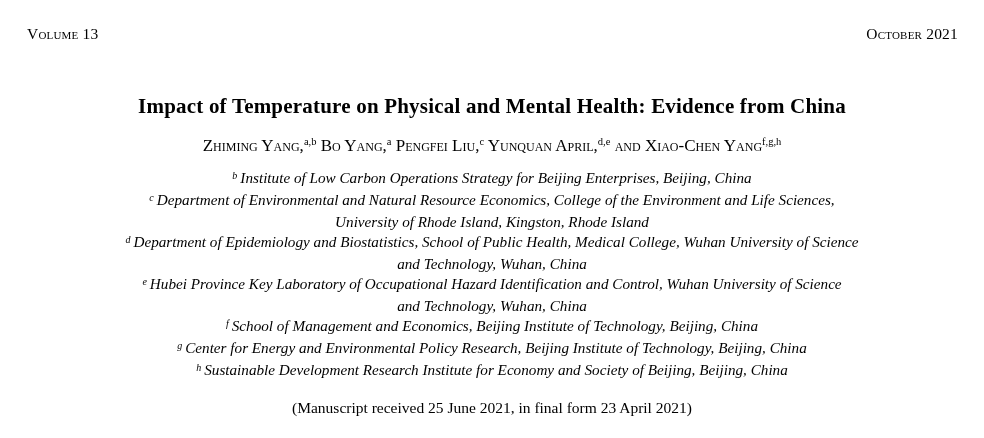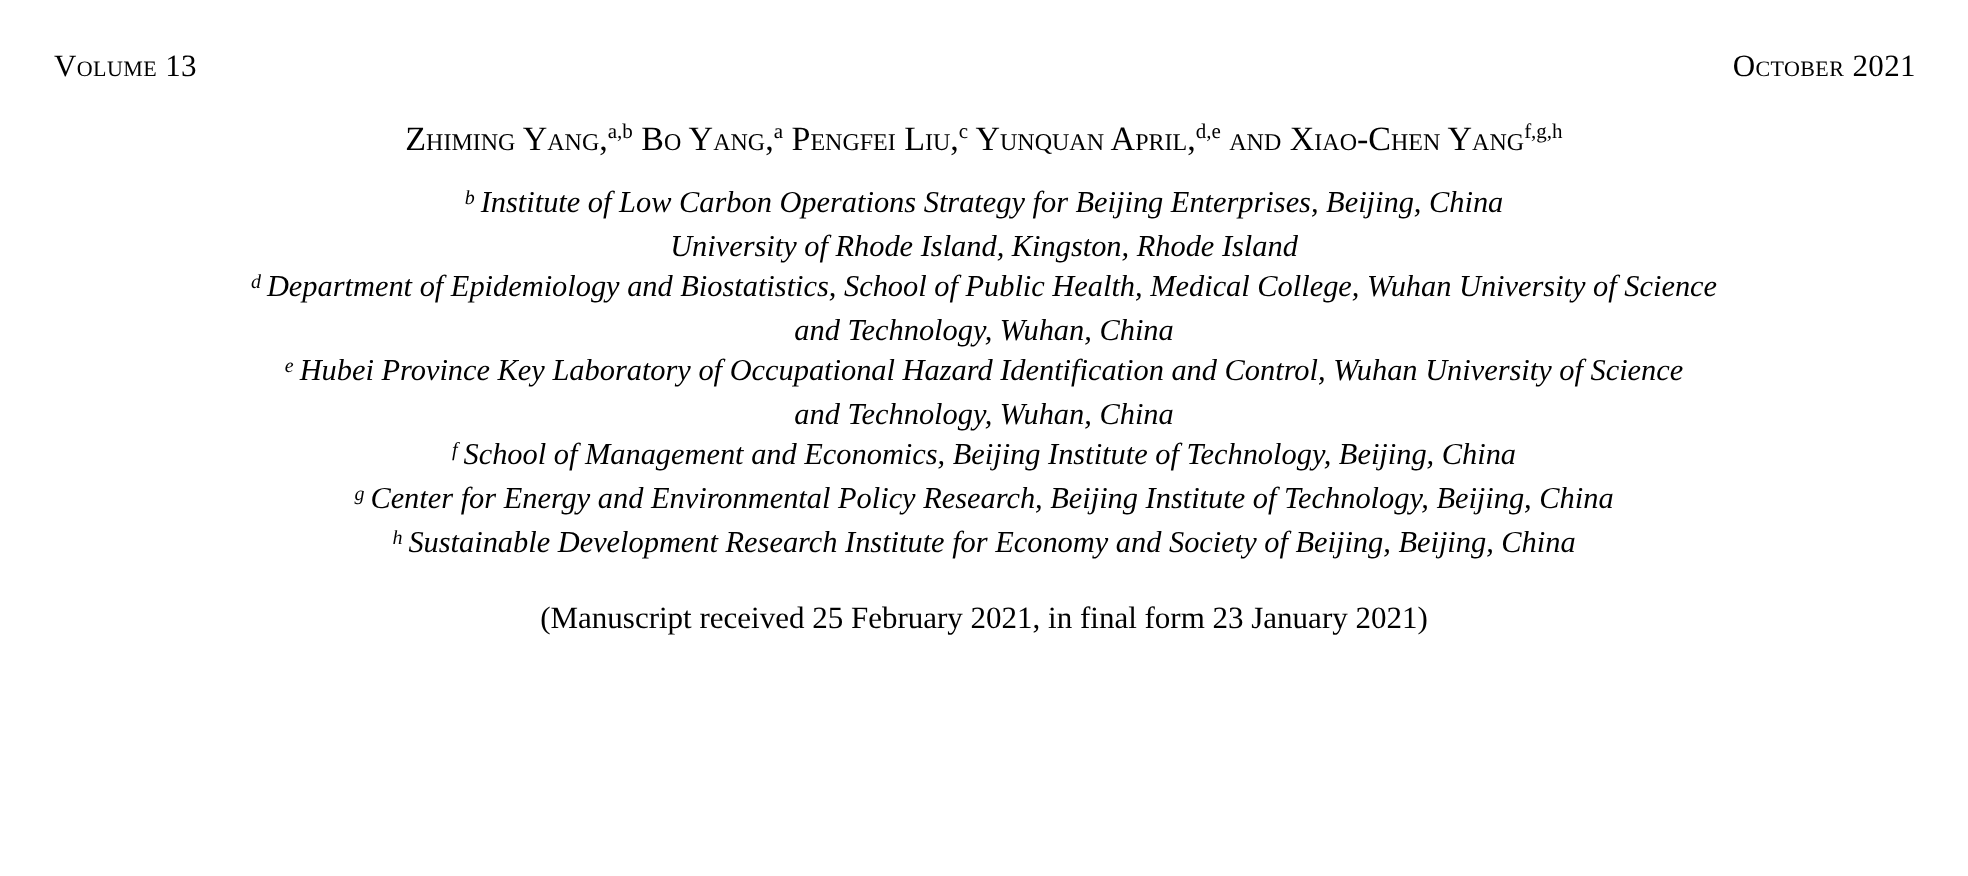--- a/index.html
+++ b/index.html
@@ -72,30 +72,32 @@
 </head>
 <body>
 
 <div class="page">
 
   <div class="runhead">
     <span class="vol">Volume 13</span>
     <span class="date">October 2021</span>
   </div>
 
+  <div class="title">Impact of Temperature on Physical and Mental Health: Evidence from China</div>
 
   <div class="authors"><span>Zhiming Yang,</span><span class="asup">a,b</span><span> Bo Yang,</span><span class="asup">a</span><span> Pengfei Liu,</span><span class="asup">c</span><span> Yunquan April,</span><span class="asup">d,e</span><span> and Xiao-Chen Yang</span><span class="asup">f,g,h</span></div>
 
   <div class="affils">
     <div class="affil-line"><span class="fsup">b</span><span>Institute of Low Carbon Operations Strategy for Beijing Enterprises, Beijing, China</span></div>
+    <div class="affil-line"><span class="fsup">c</span><span>Department of Environmental and Natural Resource Economics, College of the Environment and Life Sciences,</span></div>
     <div class="affil-line"><span>University of Rhode Island, Kingston, Rhode Island</span></div>
     <div class="affil-line"><span class="fsup">d</span><span>Department of Epidemiology and Biostatistics, School of Public Health, Medical College, Wuhan University of Science</span></div>
     <div class="affil-line"><span>and Technology, Wuhan, China</span></div>
     <div class="affil-line"><span class="fsup">e</span><span>Hubei Province Key Laboratory of Occupational Hazard Identification and Control, Wuhan University of Science</span></div>
     <div class="affil-line"><span>and Technology, Wuhan, China</span></div>
     <div class="affil-line"><span class="fsup">f</span><span>School of Management and Economics, Beijing Institute of Technology, Beijing, China</span></div>
     <div class="affil-line"><span class="fsup">g</span><span>Center for Energy and Environmental Policy Research, Beijing Institute of Technology, Beijing, China</span></div>
     <div class="affil-line"><span class="fsup">h</span><span>Sustainable Development Research Institute for Economy and Society of Beijing, Beijing, China</span></div>
   </div>
 
-  <div class="manuscript">(Manuscript received 25 February 2021, in final form 23 January 2021)</div>
+  <div class="manuscript">(Manuscript received 25 June 2021, in final form 23 April 2021)</div>
 
 </div>
 
 </body></html>

